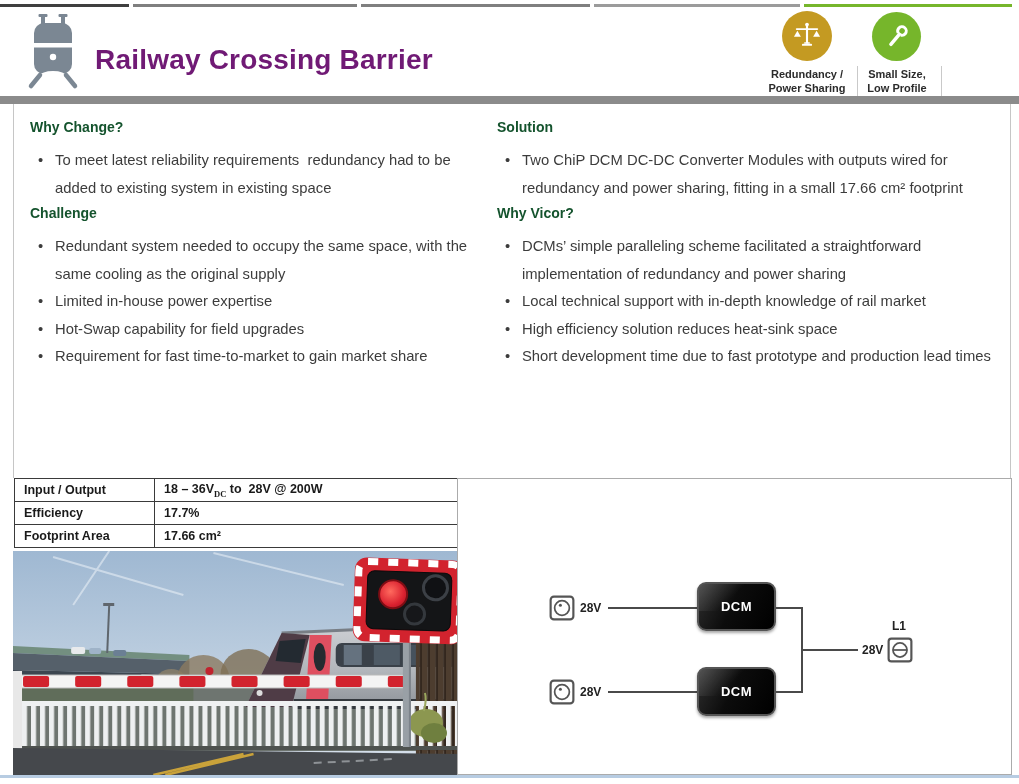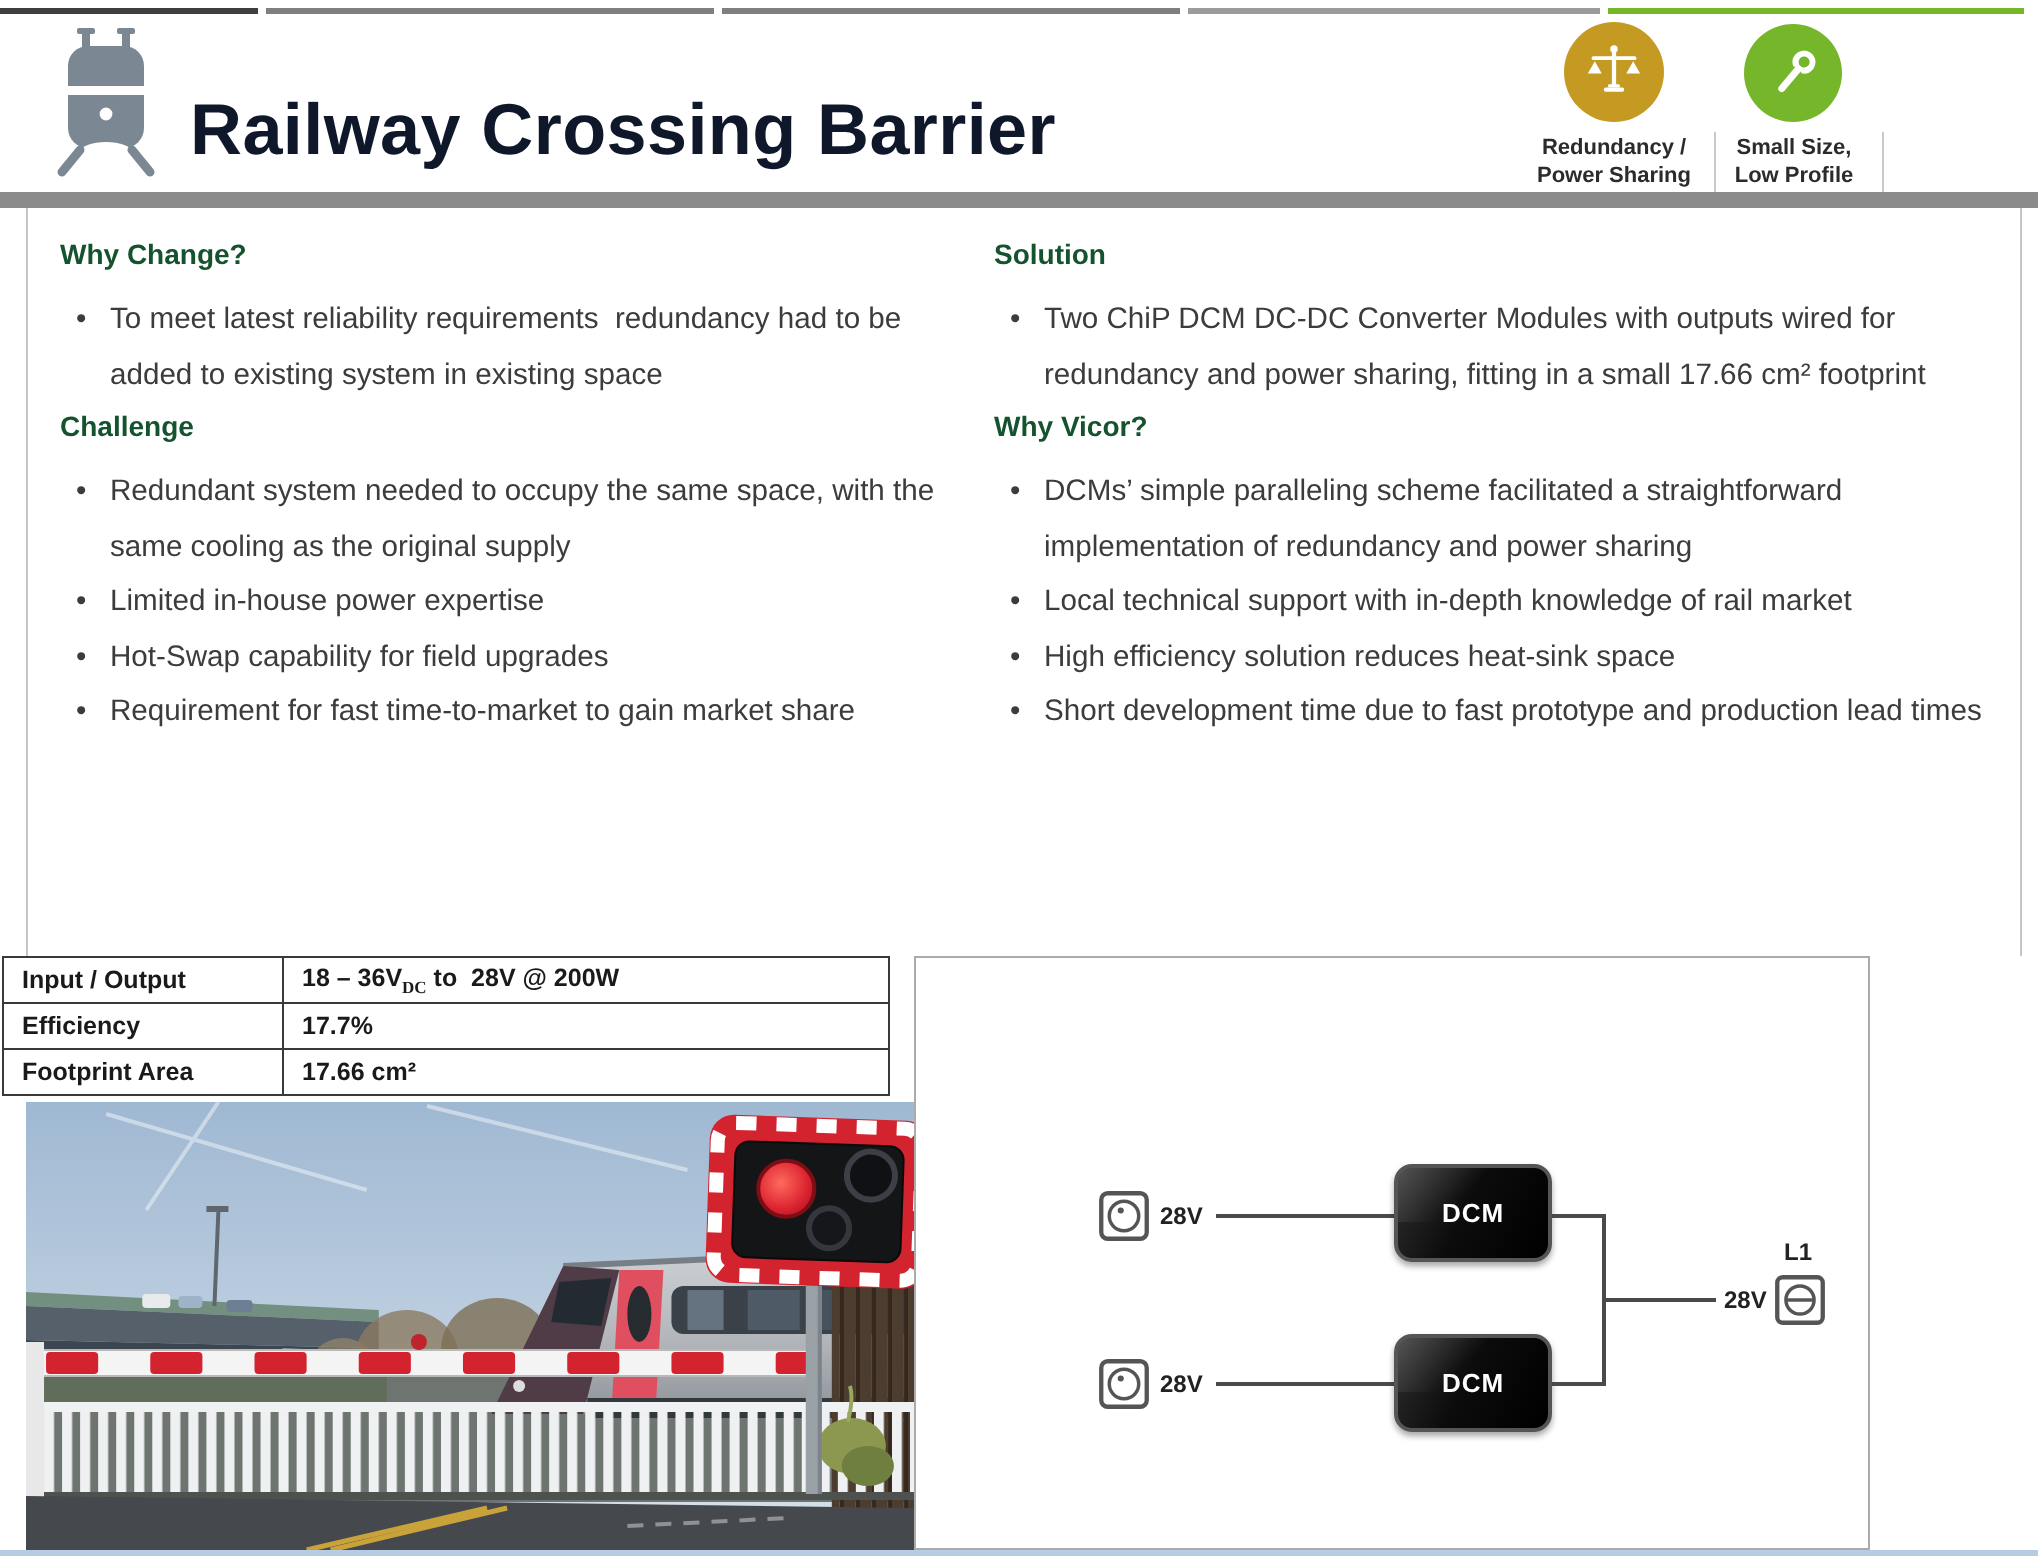--- a/index.html
+++ b/index.html
@@ -4,49 +4,49 @@
 <style>
   html,body{margin:0;padding:0;background:#fff;}
   .page{position:relative;width:1019px;height:784px;background:#fff;overflow:hidden;
         font-family:"Liberation Sans",sans-serif;}
   .abs{position:absolute;}
 
   
   .topseg{position:absolute;top:4px;height:3px;}
 
   
-  .title{position:absolute;left:95px;top:44px;font-size:36px;font-weight:bold;color:#0f172a;letter-spacing:.2px;}
+  .title{position:absolute;left:95px;top:44px;font-size:28px;font-weight:bold;color:#701a75;letter-spacing:.2px;}
   .badge-circle{position:absolute;border-radius:50%;display:flex;align-items:center;justify-content:center;}
   .badge-label{position:absolute;font-size:11px;font-weight:bold;color:#2b2b2b;text-align:center;line-height:13.5px;}
   .vdiv{position:absolute;width:1px;background:#c9c9c9;}
   .graybar{position:absolute;left:0;top:96px;width:1019px;height:8px;background:#8B8B8B;}
 
   
   .sideborder{position:absolute;width:1px;background:#C6C6C6;top:104px;height:374px;}
 
   
   .col{position:absolute;top:116px;}
   .col h2{font-size:14px;line-height:22px;margin:0 0 9px 0;color:#14532d;font-weight:bold;}
   .col ul{list-style:none;margin:0;padding:0;}
   .col li{position:relative;padding-left:25px;font-size:14.8px;line-height:27.5px;color:#3c3c3c;white-space:pre-wrap;}
   .col li::before{content:"\2022";position:absolute;left:8px;color:#3c3c3c;}
   .mb-left{margin-bottom:35px;}
   .mb-right{margin-bottom:28px;}
 
   
-  .specs{position:absolute;left:1px;top:478px;width:444px;border-collapse:collapse;table-layout:fixed;}
+  .specs{position:absolute;left:14px;top:478px;width:444px;border-collapse:collapse;table-layout:fixed;}
   .specs td{border:1px solid #3a3a3a;height:22px;padding:0 0 0 9px;font-size:12.5px;font-weight:bold;color:#1a1a1a;white-space:pre-wrap;vertical-align:middle;}
   .specs td.lab{width:130px;}
   .specs sub{font-size:8.5px;font-family:Liberation Serif, serif;}
 
   
   .photo{position:absolute;left:13px;top:551px;width:444px;height:224px;}
 
   
-  .diagram{position:absolute;left:457px;top:478px;width:478px;height:297px;border:1px solid #ABABAB;background:#fff;box-sizing:border-box;}
+  .diagram{position:absolute;left:457px;top:478px;width:555px;height:297px;border:1px solid #ABABAB;background:#fff;box-sizing:border-box;}
   .wire{position:absolute;background:#4a4a4a;}
   .dcm{position:absolute;width:79px;height:49px;border-radius:9px;border:2px solid #555;box-sizing:border-box;
        background:linear-gradient(115deg,#2e2e2e 0%,#0c0c0c 45%,#000 100%);
        color:#fff;font-size:13px;font-weight:bold;text-align:center;line-height:45px;letter-spacing:.5px;
        box-shadow:0 2px 3px rgba(0,0,0,.35);overflow:hidden;}
   .dcm::after{content:"";position:absolute;left:0;top:0;width:60%;height:60%;
        background:linear-gradient(135deg,rgba(255,255,255,.18),rgba(255,255,255,0) 65%);}
   .dlabel{position:absolute;font-size:12px;font-weight:bold;color:#222;}
 
   .bottomline{position:absolute;left:0;top:775px;width:1019px;height:3px;background:#B7CCE2;}

